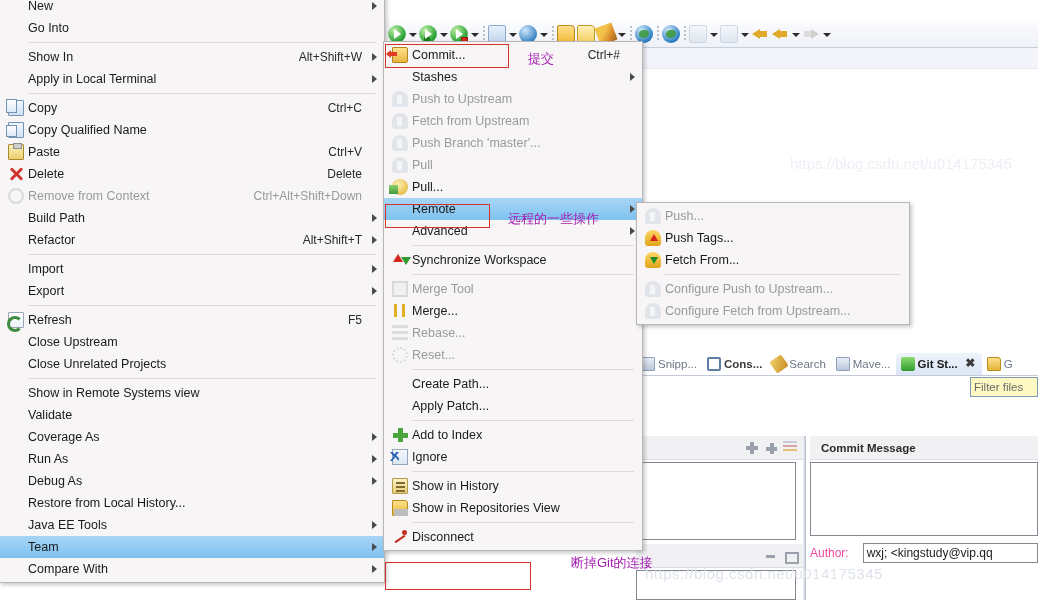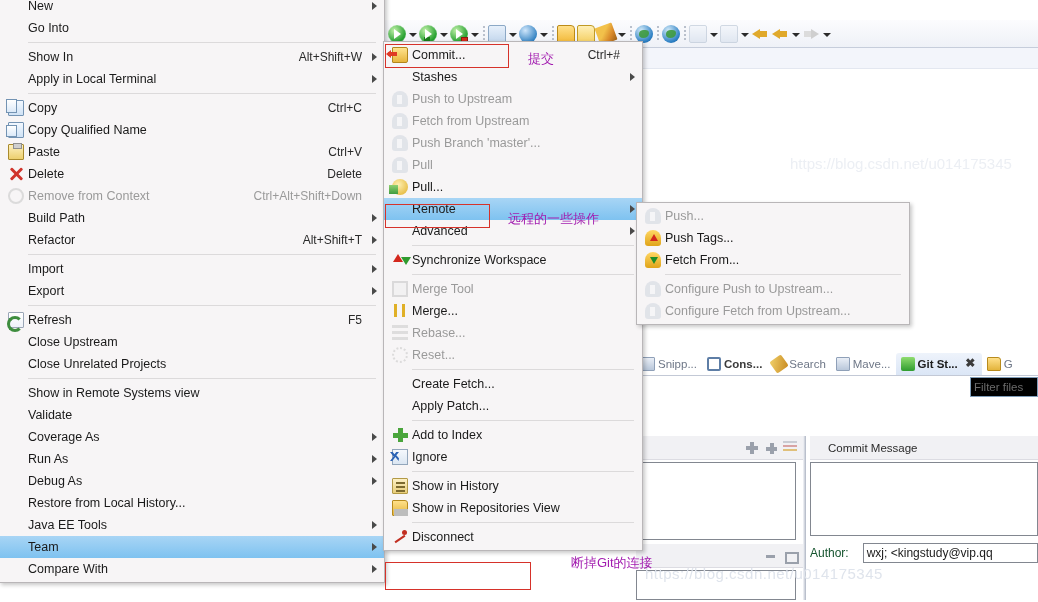--- a/index.html
+++ b/index.html
@@ -134,21 +134,21 @@
   .ic-gitrepo { background: linear-gradient(#ffe08a,#e3b43c); border:1px solid #b88b1d; border-radius:1px 3px 1px 1px;}
   .vt-close {
     position: relative; width: 13px; height: 13px; margin-left: 3px; color: #3b3b3b;
     font-size: 12px; line-height: 12px; text-align:center;
   }
 
   .filter-files {
     position: absolute; right: 0px; top: 27px;
     width: 68px; height: 20px;
     border: 1px solid #7f9db9;
-    background: #000000;
+    background: #fef9c3;
     font-size: 11.5px;
     color: #6b6b6b;
     padding: 2px 3px;
     line-height: 15px;
   }
 
   .vs-body { position: absolute; left: 0; top: 26px; width: 402px; height: 224px; }
 
   .staging-divider {
     position: absolute; left: 167px; top: 60px; width: 3px; height: 164px;
@@ -156,22 +156,22 @@
   }
 
   .pane-head {
     position: absolute;
     height: 24px;
     background: #f1f1f4;
     border-bottom: 1px solid #dcdce2;
     display: flex; align-items: center;
   }
   .pane-title {
-    font-size: 11.5px; font-weight: normal; color: #2b2b2b;
-    padding-left: 18px;
+    font-size: 11.5px; font-weight: bold; color: #2b2b2b;
+    padding-left: 11px;
   }
   .pane-head .ph-icons { margin-left: auto; display:flex; gap:5px; padding-right: 6px; }
   .ph-ic { width: 14px; height: 14px; position: relative; }
   .ic-plus-g::before{content:""; position:absolute; left:5px; top:1px; width:4px; height:12px; background:#9aa0ab;}
   .ic-plus-g::after {content:""; position:absolute; left:1px; top:5px; width:12px; height:4px; background:#9aa0ab;}
   .ic-plus-g2::before{content:""; position:absolute; left:6px; top:2px; width:4px; height:11px; background:#9aa0ab;}
   .ic-plus-g2::after {content:""; position:absolute; left:2px; top:6px; width:11px; height:4px; background:#9aa0ab;}
   .ic-sortlines{ background:
       linear-gradient(#c9ccd3 0 2px, transparent 2px 4px,
                       #d8a3a3 4px 6px, transparent 6px 8px,
@@ -192,21 +192,21 @@
     width: 228px; height: 88px;
     background: #ffffff;
     border: 1px solid #828790;
   }
   .author-row {
     position: absolute; left: 174px; top: 130px;
     width: 228px; height: 22px;
     display: flex; align-items: center; gap: 6px;
     font-size: 12px;
   }
-  .author-label { color: #14532d; }
+  .author-label { color: #ec4899; }
   .author-input {
     flex: 1; height: 20px;
     border: 1px solid #828790; background: #ffffff;
     font-size: 12px; color: #1a1a1a;
     padding: 1px 3px; line-height: 16px;
     overflow: hidden; white-space: nowrap; margin-left: 8px;
   }
 
   .watermark {
     position: absolute; left: 645px; top: 565px;
@@ -703,21 +703,21 @@
       </div>
       <div class="mi dis">
         <span class="mi-ico">
           <span class="g g-reset ic-dim"></span>
         </span>
         <span class="mi-label">Reset...</span>
       </div>
       <div class="msep"></div>
       <div class="mi">
         <span class="mi-ico"></span>
-        <span class="mi-label">Create Fetch...</span>
+        <span class="mi-label">Create Path...</span>
       </div>
       <div class="mi">
         <span class="mi-ico"></span>
         <span class="mi-label">Apply Patch...</span>
       </div>
       <div class="msep"></div>
       <div class="mi">
         <span class="mi-ico">
           <span class="g g-addidx"></span>
         </span>

